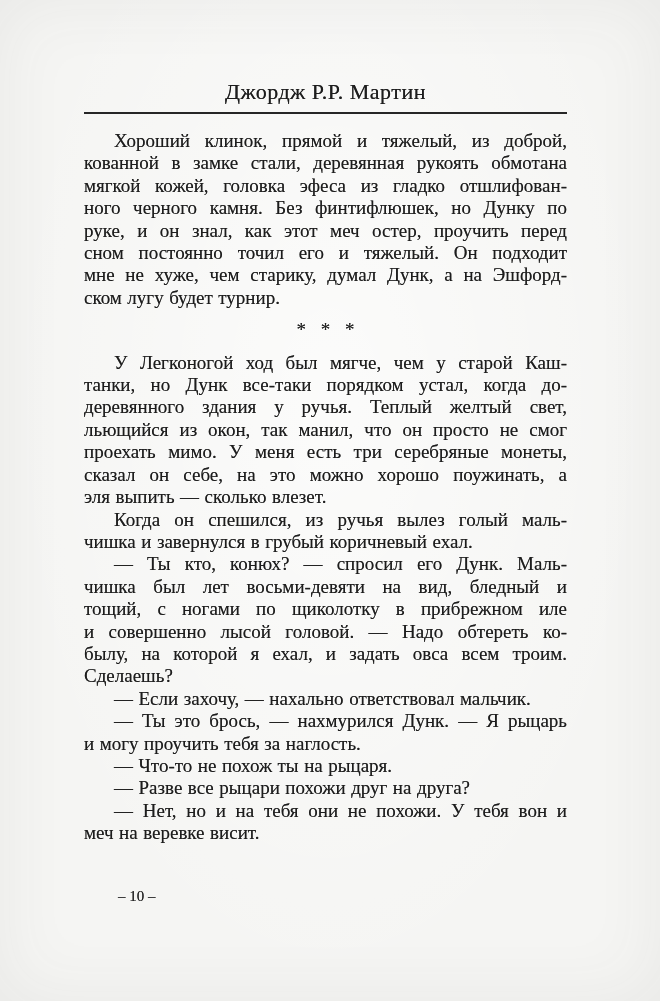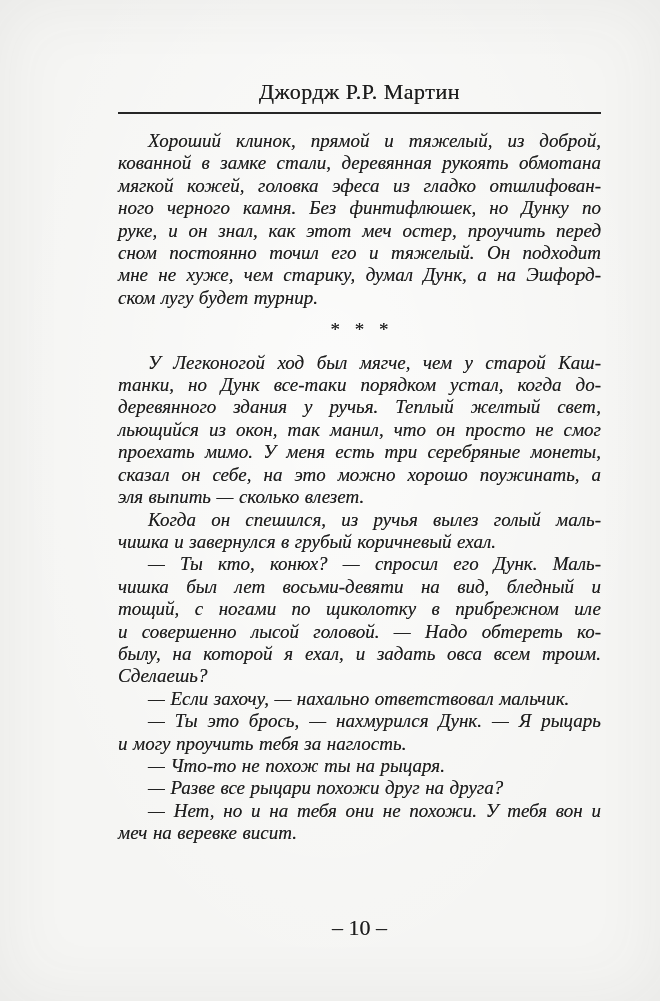--- a/index.html
+++ b/index.html
@@ -14,21 +14,21 @@
     margin: 0 auto;
     background:
       radial-gradient(ellipse at 50% 40%, rgba(255,255,255,.65) 0%, rgba(255,255,255,0) 70%),
       #f5f5f3;
     box-shadow: inset 0 0 70px rgba(70,70,65,.07);
     overflow: hidden;
     font-family: "Liberation Serif", "DejaVu Serif", serif;
     color: #1d1d1d;
   }
   .column {
-    margin-left: 118px;
+    margin-left: 84px;
     width: 483px;
   }
   .header { padding-top: 79px; }
   .author {
     text-align: center;
     font-size: 22px;
     line-height: 26px;
     letter-spacing: .5px;
     text-shadow: 0 0 .6px rgba(20,20,20,.75);
   }
@@ -43,42 +43,41 @@
     line-height: 22.4px;
     text-shadow: 0 0 .45px rgba(25,25,25,.6);
   }
   .paragraph { margin: 0; }
   .ln {
     text-align: justify;
     text-align-last: justify;
     word-spacing: .04em;
     white-space: normal;
     hyphens: none;
-    font-style: italic;
   }
   .ln.first { text-indent: 30px; }
   .ln.last {
     text-align: center;
     text-align-last: left;
   }
   .separator {
     text-align: center;
     font-size: 19px;
     line-height: 22.4px;
     letter-spacing: 5px;
     margin: 10px 0 10px 0;
     text-indent: 5px;
   }
   .footer {
     position: absolute;
-    top: 916px;
+    top: 884px;
     left: 118px;
     width: 483px;
-    text-align: center;
-    font-size: 22px;
+    text-align: left;
+    font-size: 15px;
     line-height: 24px;
     text-shadow: 0 0 .45px rgba(25,25,25,.6);
   }
 </style>
 </head>
 <body>
 
 <div class="page">
   <div class="header column">
     <div class="author">Джордж Р.Р. Мартин</div>

